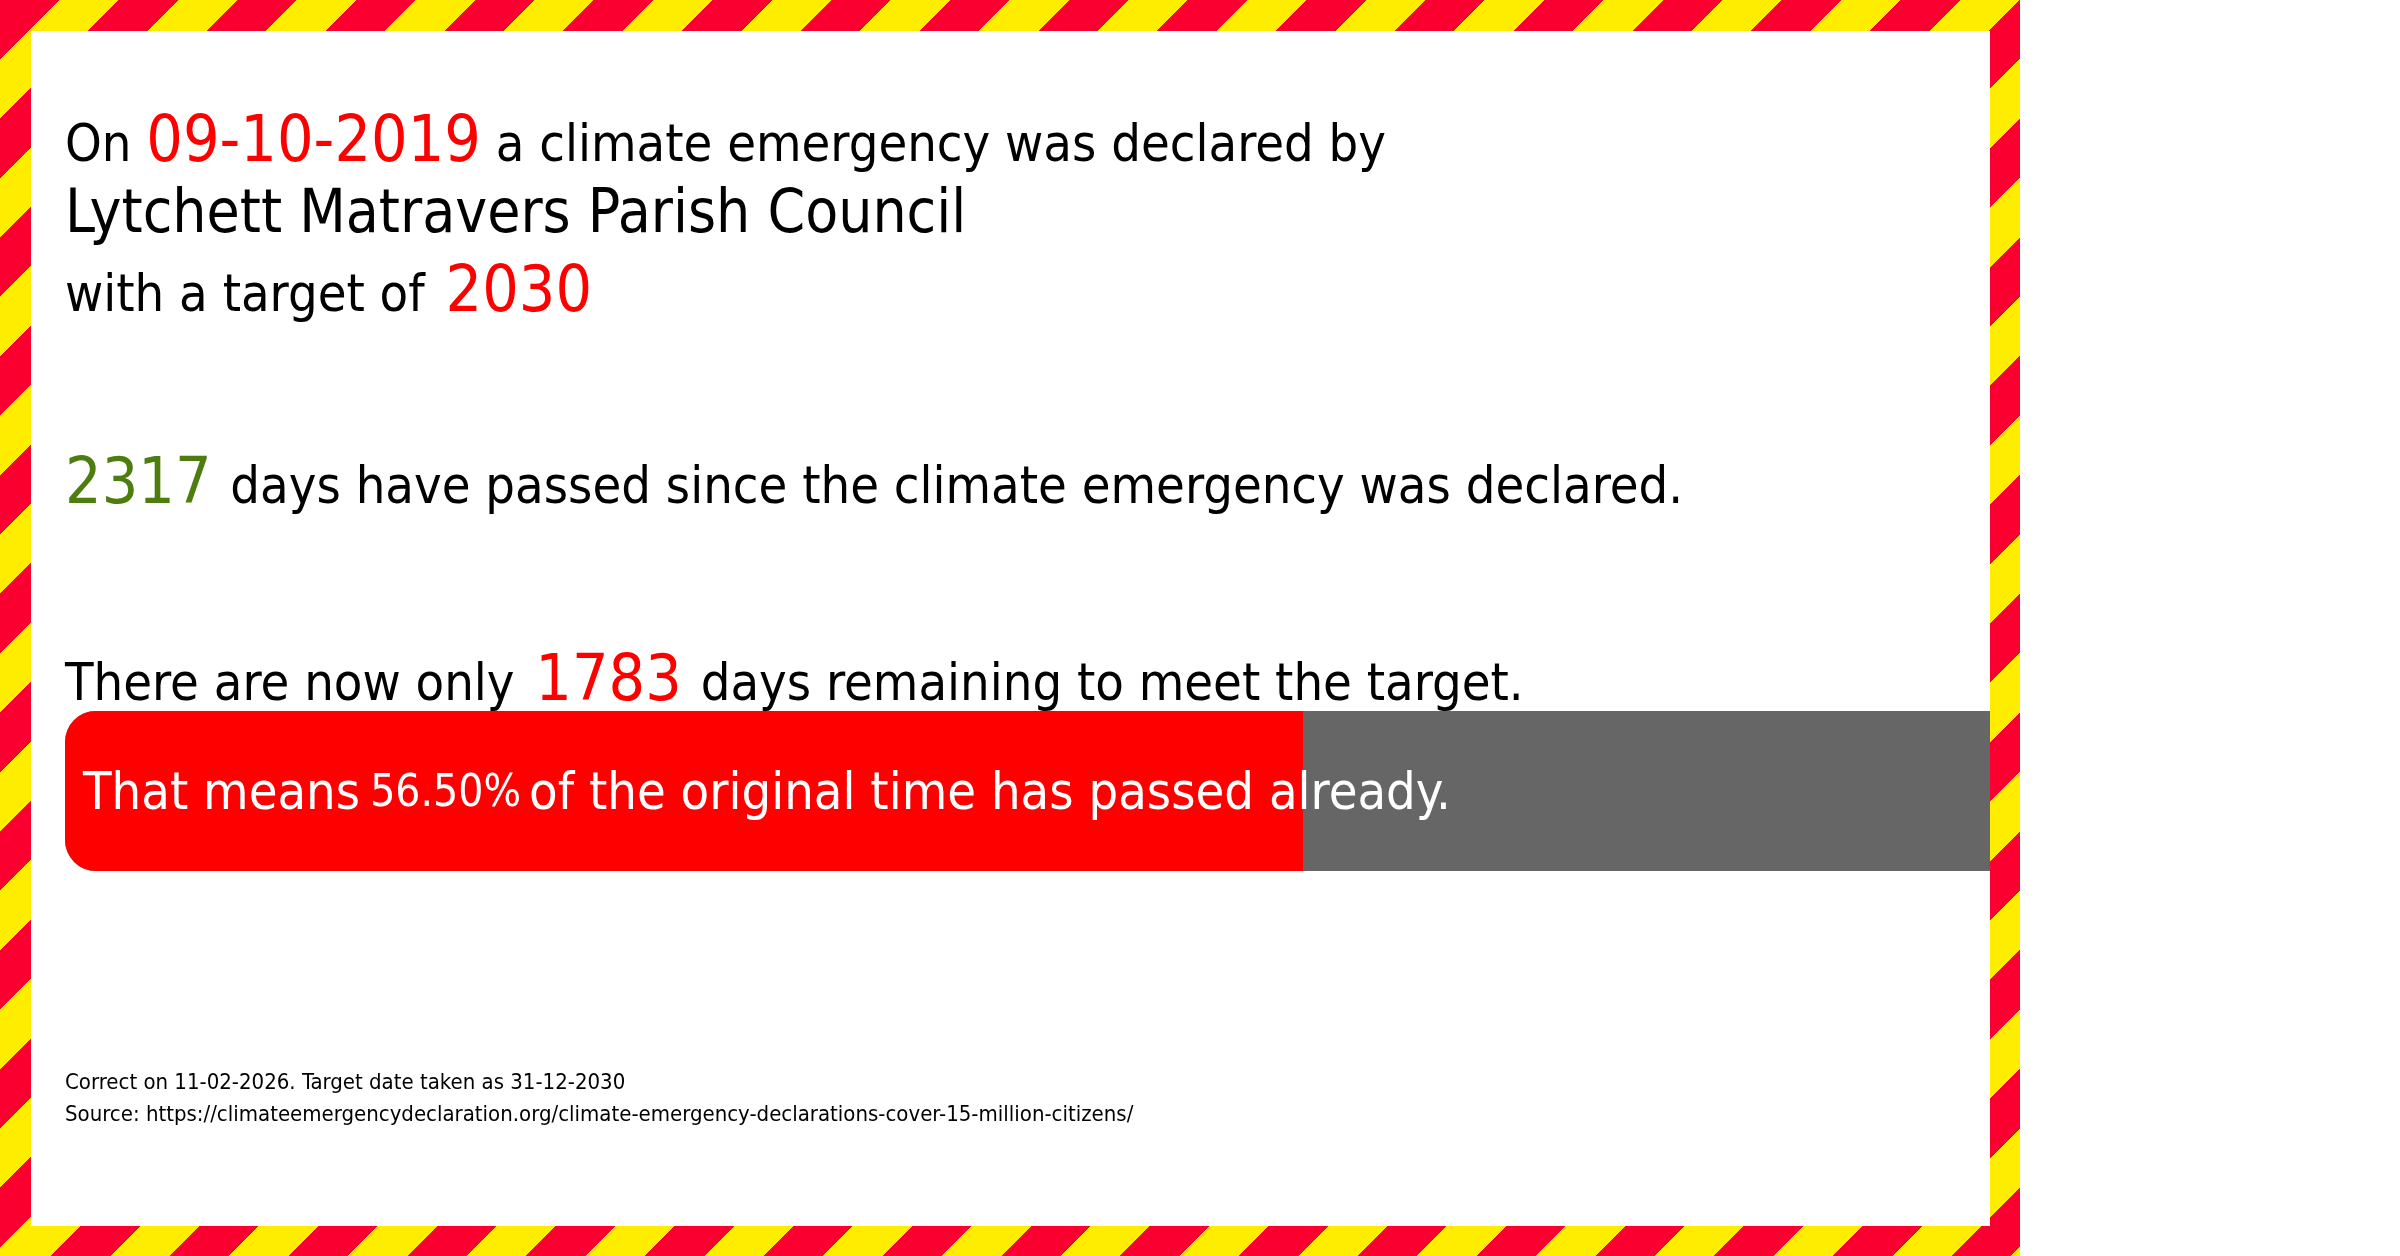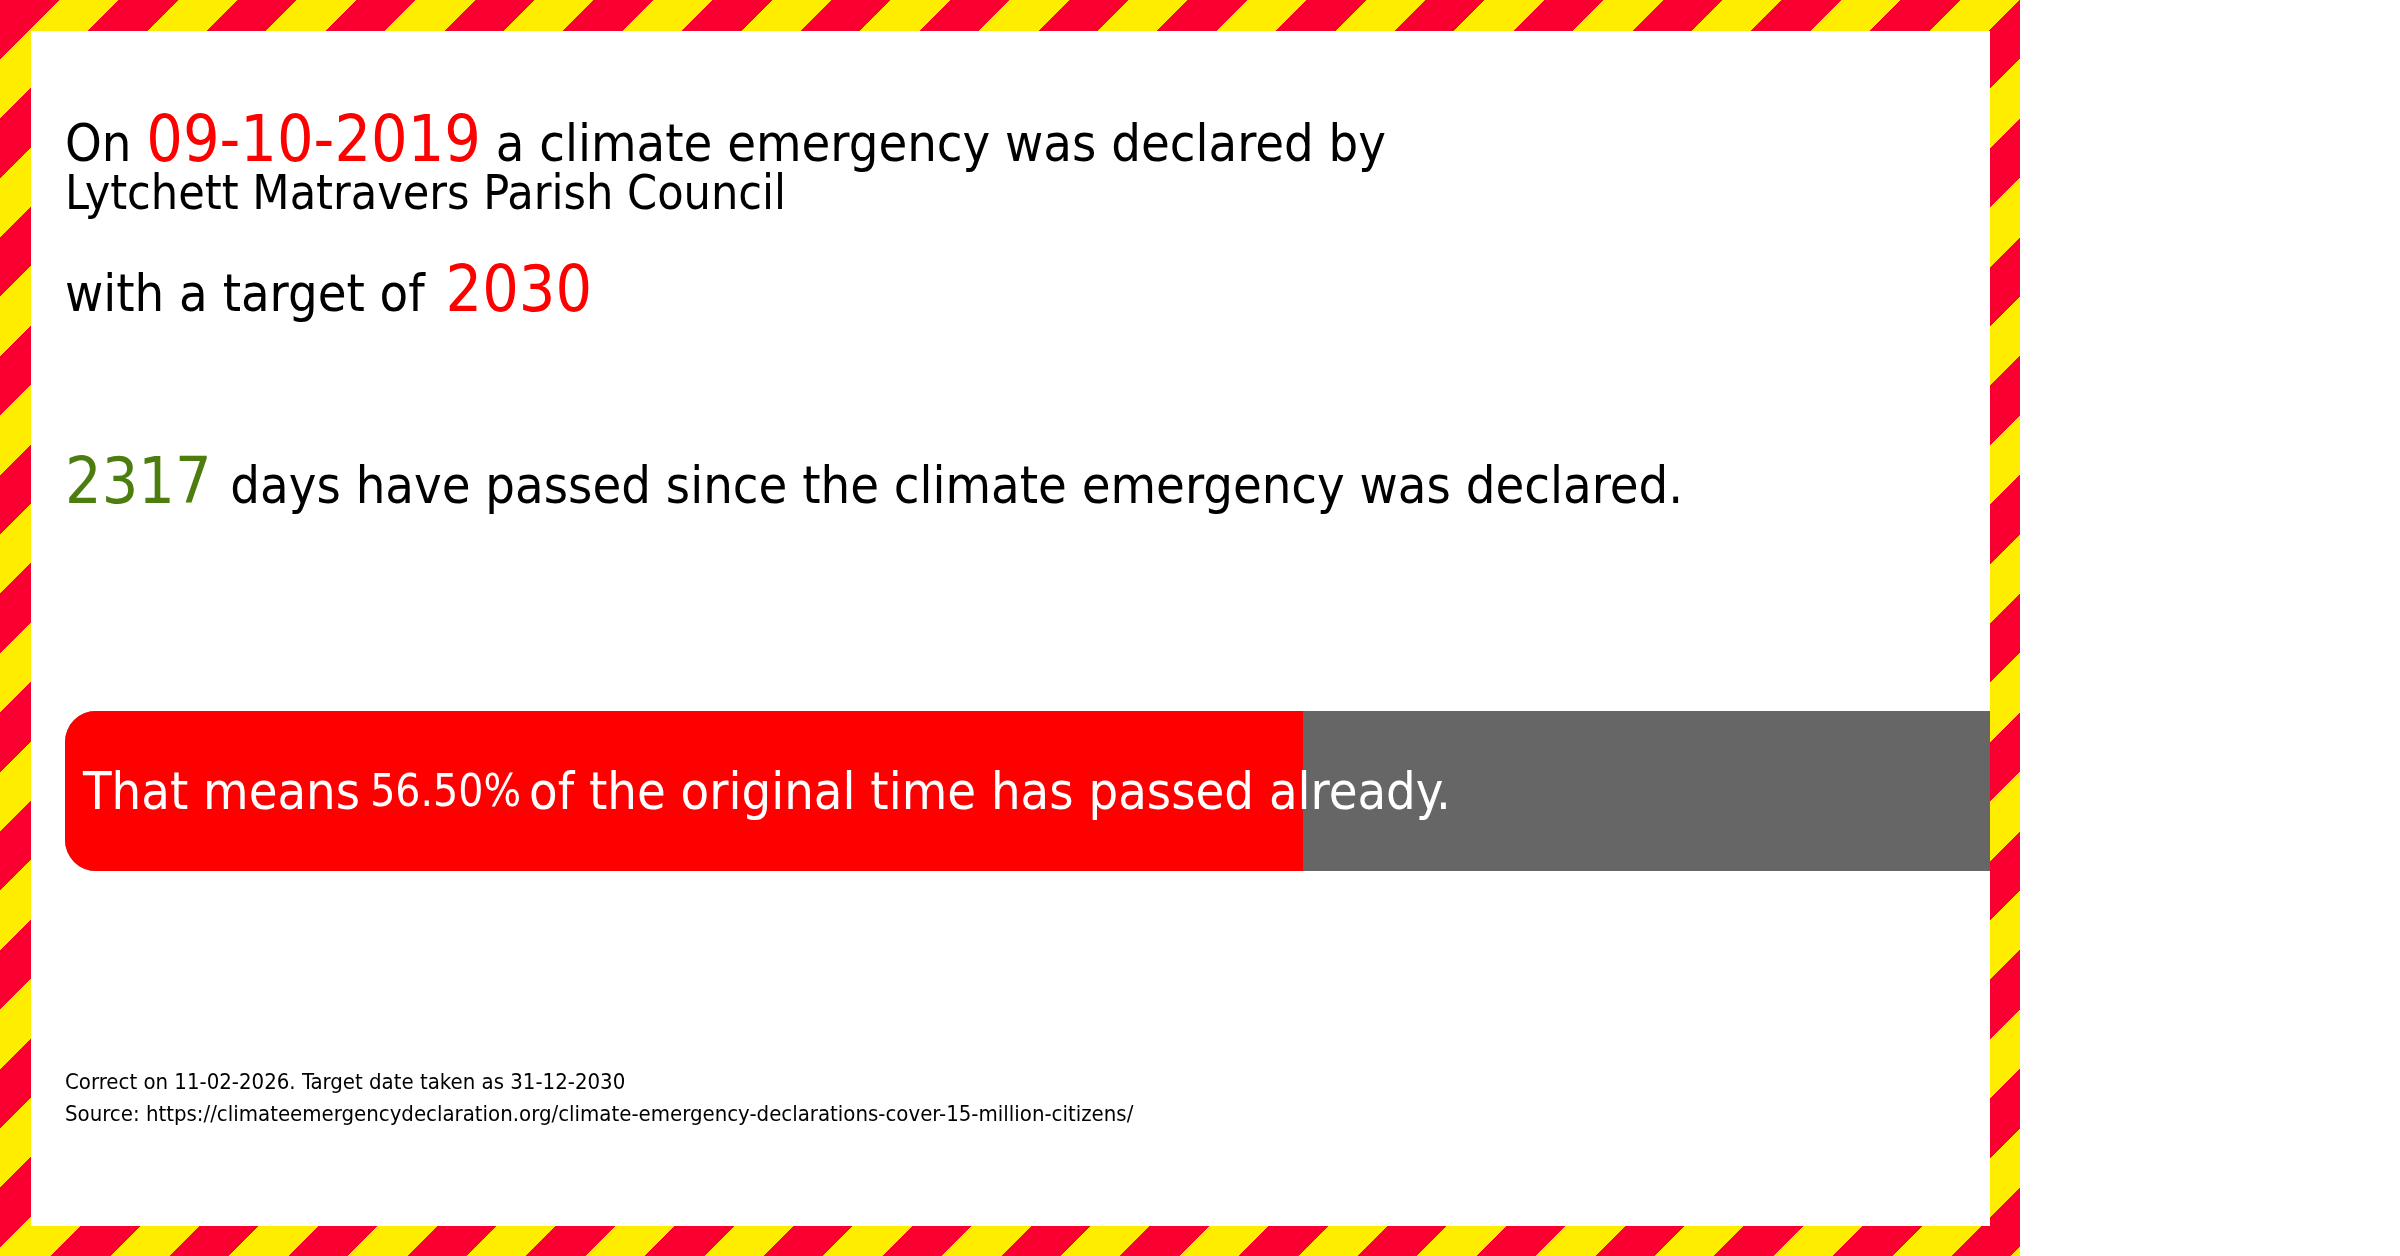--- a/index.html
+++ b/index.html
@@ -57,22 +57,22 @@
     left: 34px;
     top: 76px;
     font-size: 52px;
   }
   #line-declared .hl {
     font-size: 64px;
   }
 
   #line-council {
     left: 34px;
-    top: 137px;
-    font-size: 48px;
+    top: 150px;
+    font-size: 60px;
   }
 
   #line-target {
     left: 34px;
     top: 226px;
     font-size: 52px;
   }
   #line-target .hl {
     font-size: 64px;
     padding-left: 6px;
@@ -177,20 +177,23 @@
 
     <div id="progress-bar" style="background: rgb(102, 102, 102);">
       <div id="progress-fill" style="width: 56.5%; background: rgb(255, 0, 0);"></div>
       <div id="progress-label">
         <span>That means </span>
           <span class="pct">56.50%</span>
           <span> of the original time has passed already.</span>
       </div>
     </div>
 
+    <div class="line" id="line-days-remaining">
+      <span>There are now only </span><span class="hl" style="color: rgb(255, 0, 0);">1783</span><span> days remaining to meet the target.</span>
+    </div>
 
     <div id="footer">
       <div>Correct on 11-02-2026. Target date taken as 31-12-2030</div>
       <div>Source: https://climateemergencydeclaration.org/climate-emergency-declarations-cover-15-million-citizens/</div>
     </div>
 
   </div>
 </div>
 
 </body></html>

